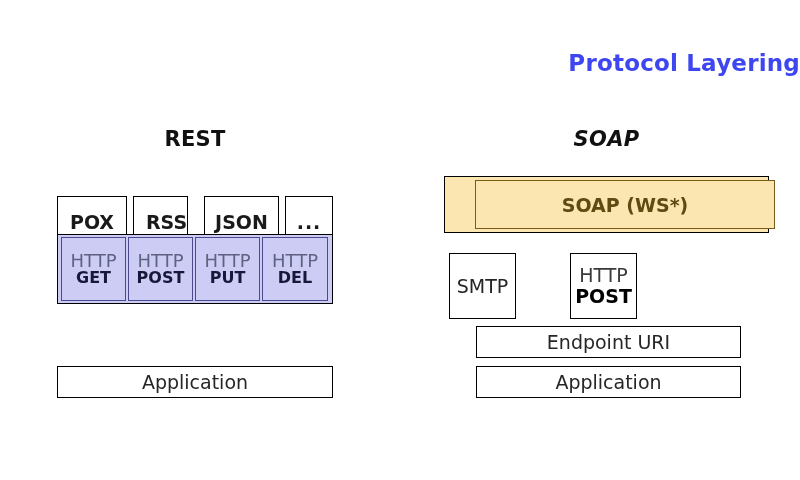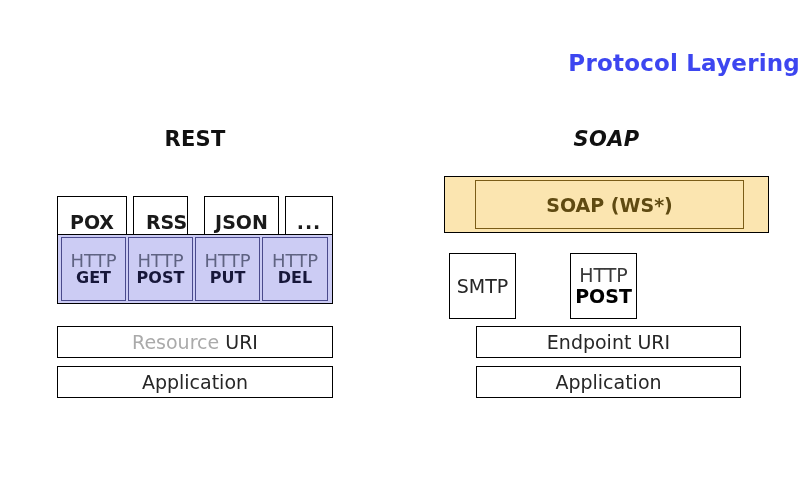--- a/index.html
+++ b/index.html
@@ -138,21 +138,21 @@
     width: 325px;
     height: 57px;
     background: #fbe5b0;
     border: 1.6px solid #000000;
   }
   #soap-inner {
     position: absolute;
     box-sizing: border-box;
     left: 475px;
     top: 180px;
-    width: 269px;
+    width: 300px;
     height: 49px;
     background: #fbe5b0;
     border: 1.4px solid #7a5c17;
     display: flex;
     align-items: center;
     justify-content: center;
     font-size: 19px;
     font-weight: bold;
     color: #5f4a12;
   }
@@ -221,23 +221,20 @@
   </div>
   <div class="verb" id="verb-put">
     <span class="proto">HTTP</span>
     <span class="method">PUT</span>
   </div>
   <div class="verb" id="verb-del">
     <span class="proto">HTTP</span>
     <span class="method">DEL</span>
   </div>
 
-  <div class="box" id="rest-uri">
-    <span><span class="muted">Resource</span><span> </span><span class="strong-uri">URI</span></span>
-  </div>
 
   <div class="box" id="rest-app">
     <span>Application</span>
   </div>
 
   <div class="col-heading" id="soap-heading">SOAP</div>
 
   <div id="soap-outer"></div>
   <div id="soap-inner">
     <span>SOAP (WS*)</span>

